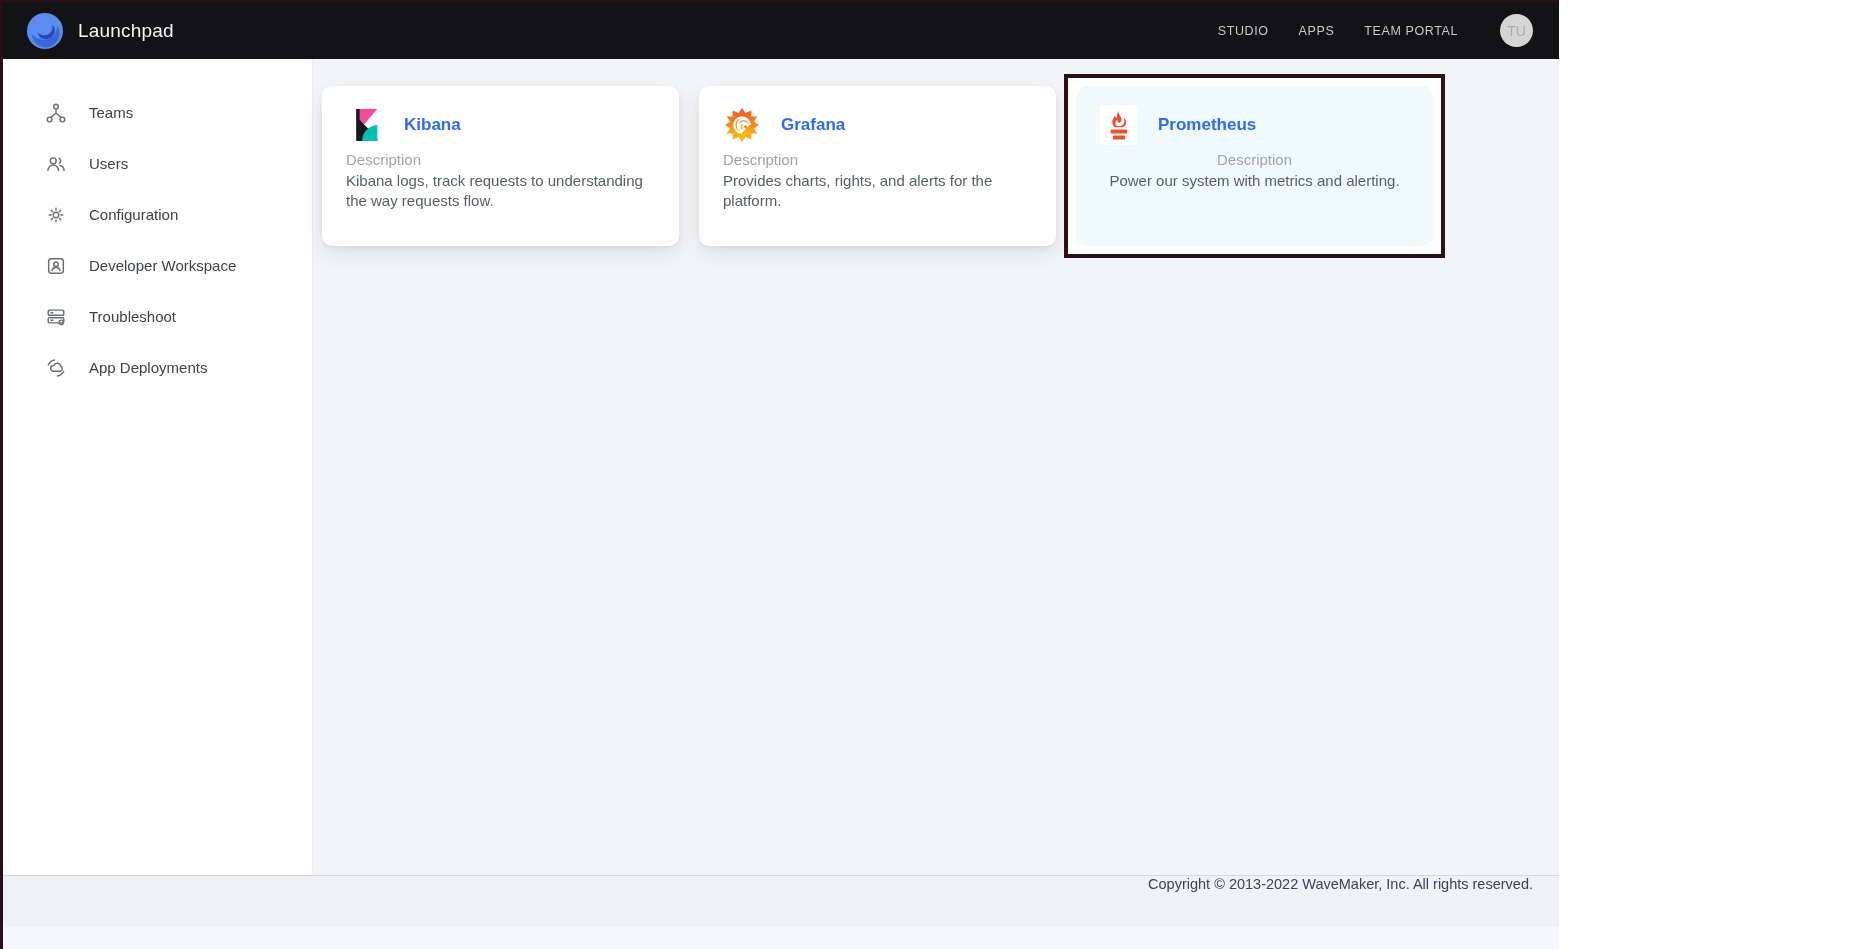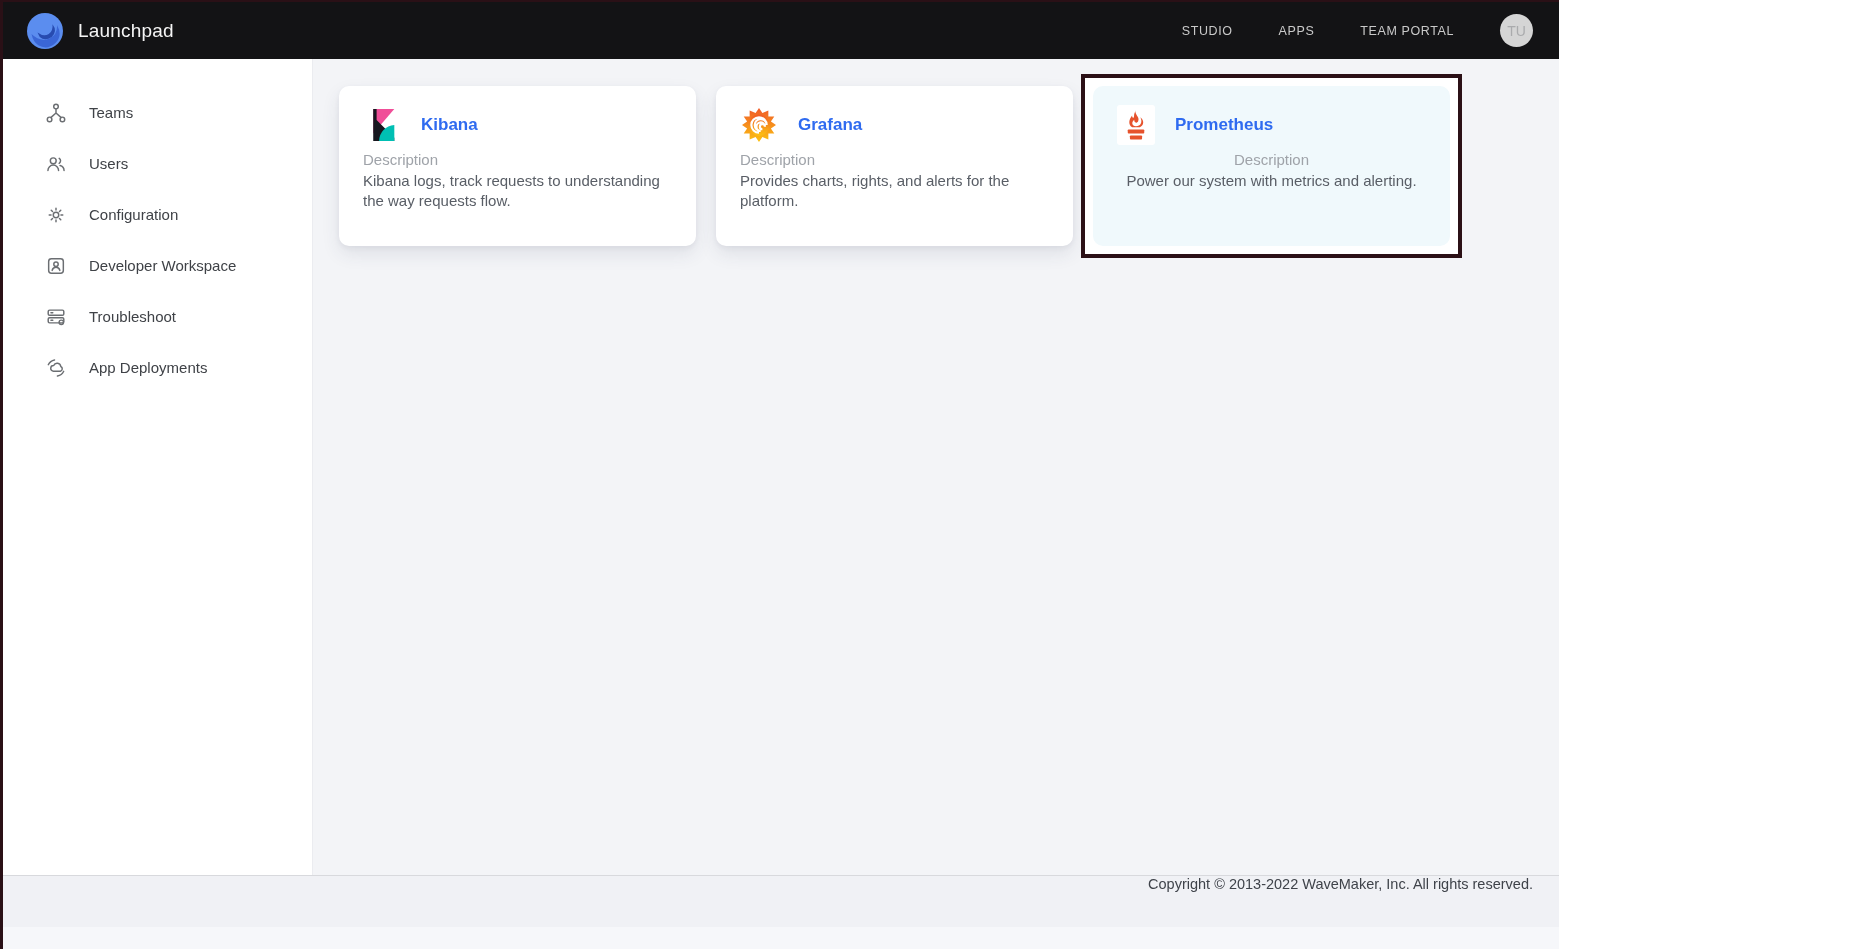--- a/index.html
+++ b/index.html
@@ -17,30 +17,30 @@
   
   .header {
     height: 57px; flex: 0 0 57px;
     background: #131315;
     display: flex; align-items: center;
     padding: 0 26px 0 24px;
   }
   .logo { width: 36px; height: 36px; margin-right: 15px; flex: 0 0 auto; }
   .app-title { color: #f5f5f5; font-size: 19px; letter-spacing: .2px; font-weight: 400; }
   .header-spacer { flex: 1; }
-  .header-nav { display: flex; align-items: center; gap: 46px; }
+  .header-nav { display: flex; align-items: center; gap: 30px; }
   .nav-link {
     color: #c9c9c9; font-size: 12.5px; letter-spacing: .6px;
     cursor: pointer; white-space: nowrap;
   }
   .avatar {
     width: 33px; height: 33px; border-radius: 50%;
     background: #d5d5d5; color: #aaabad;
     display: flex; align-items: center; justify-content: center;
-    font-size: 14px; font-weight: 400; margin-left: 0; cursor: pointer; text-align: right;
+    font-size: 14px; font-weight: 400; margin-left: 12px; cursor: pointer; text-align: right;
   }
 
   
   .content-row { flex: 1 1 auto; display: flex; min-height: 0; }
 
   .sidebar {
     width: 310px; flex: 0 0 310px;
     background: #ffffff;
     border-right: 1px solid #ebecf0;
     padding-top: 28px;
@@ -49,21 +49,21 @@
     height: 51px; display: flex; align-items: center;
     padding-left: 42px; cursor: pointer;
   }
   .side-item .icon { width: 22px; height: 22px; margin-right: 22px; flex: 0 0 auto; color: #6b6e72; }
   .side-item .icon svg { width: 22px; height: 22px; display: block; }
   .side-label { color: #3f4247; font-size: 15px; font-weight: 400; }
 
   .main { flex: 1 1 auto; position: relative; background: #f3f4f7; }
 
   .cards-row {
-    position: absolute; top: 27px; left: 26px;
+    position: absolute; top: 27px; left: 9px;
     display: flex; gap: 20px; align-items: flex-start;
   }
   .card {
     width: 357px; height: 160px;
     background: #ffffff; border-radius: 10px;
     box-shadow: 0 8px 18px rgba(45,55,90,.10), 0 2px 5px rgba(45,55,90,.06);
     padding: 18px 24px 0 24px;
     cursor: pointer;
   }
   .card-head { display: flex; align-items: center; gap: 20px; height: 42px; }

